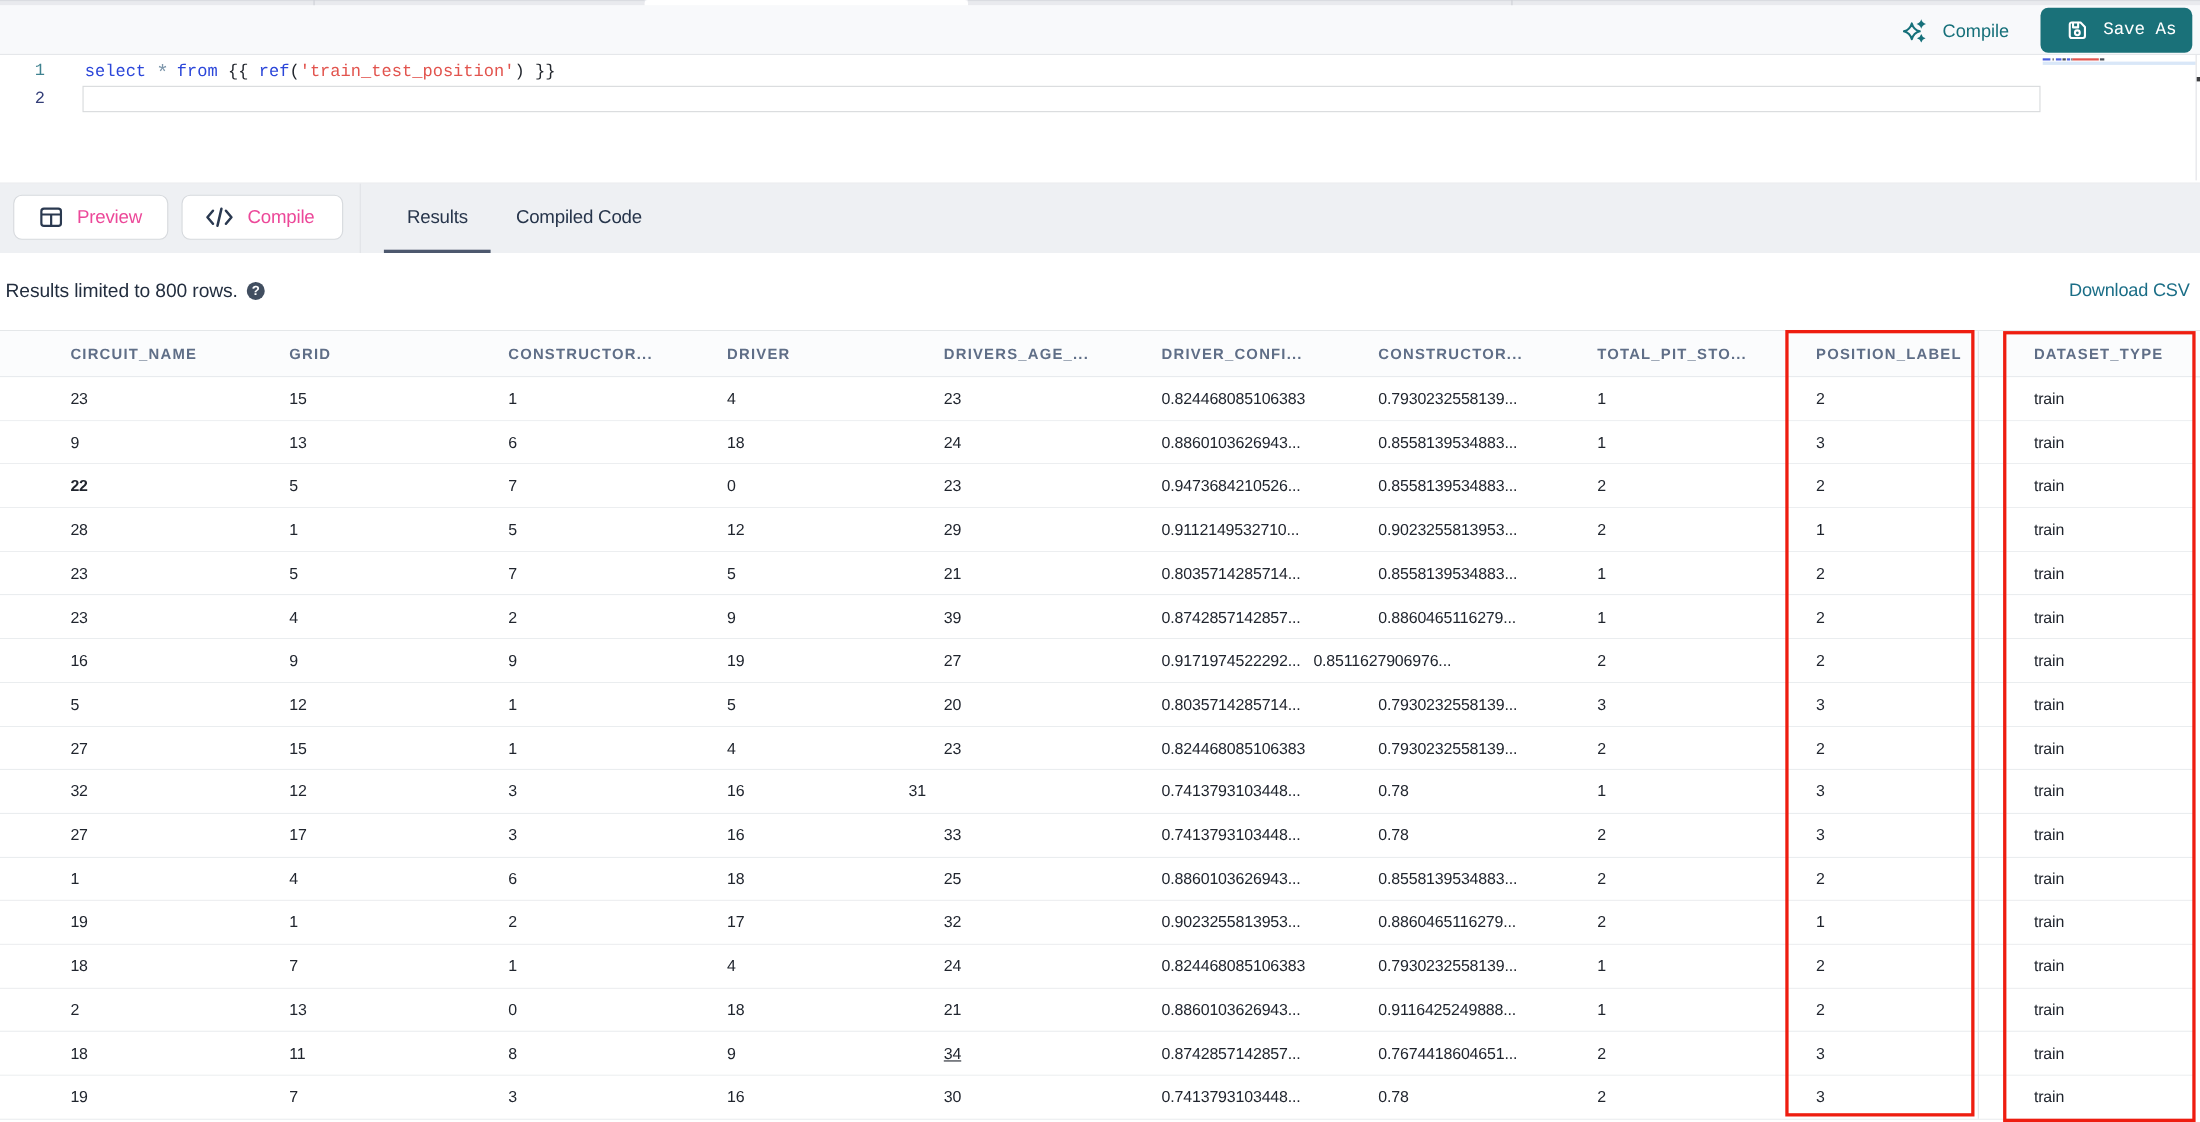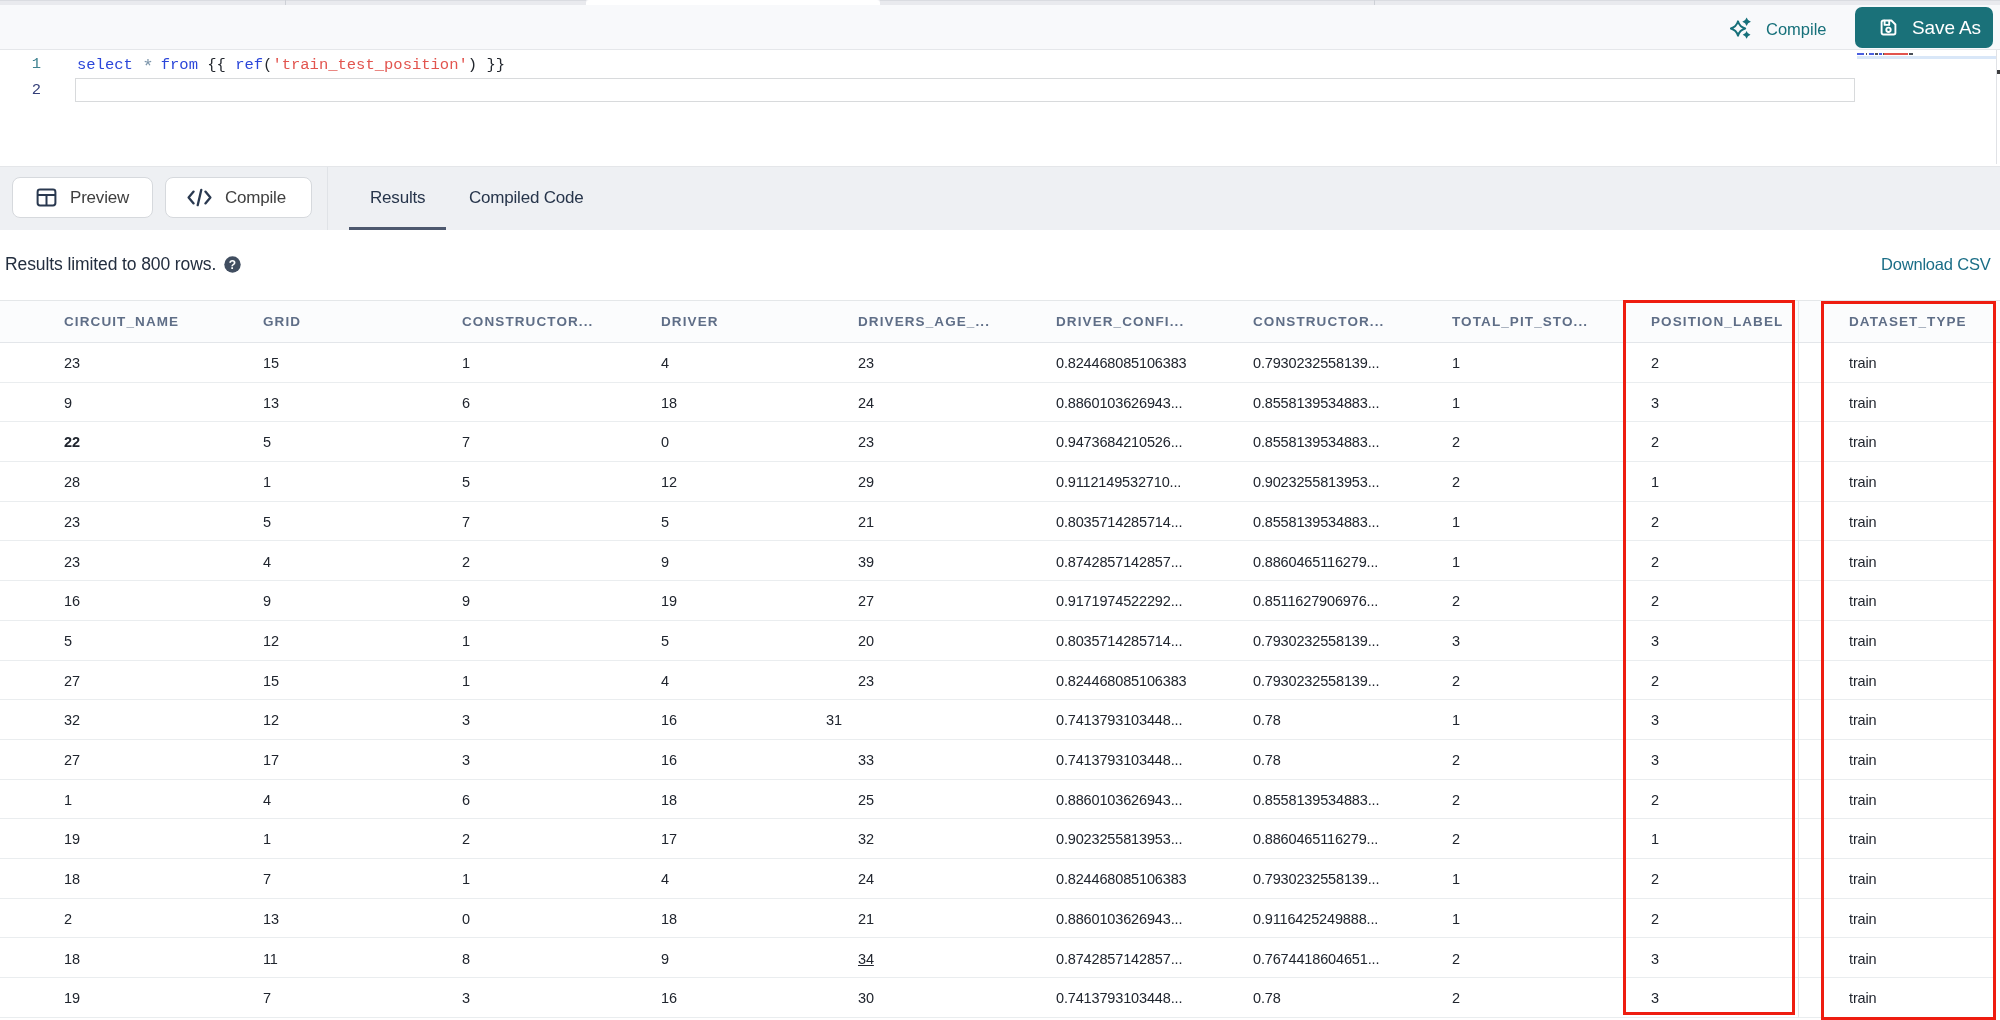--- a/index.html
+++ b/index.html
@@ -10,36 +10,36 @@
 #tabstrip{left:0;top:0;width:2000px;height:5px;background:#e9eaee;}
 #tabstrip .hair{top:0;height:1px;background:#dadce1;}
 #tabstrip .sep{top:0;width:1px;height:5px;background:#cdd0d6;}
 #tabstrip .white{left:586px;top:0;width:294px;height:5px;background:#ffffff;border-radius:3px 3px 0 0;}
 
 #toolbar{left:0;top:5px;width:2000px;height:45px;background:#f8f9fb;border-bottom:1px solid #e5e7ea;box-sizing:border-box;}
 #fmt{left:1730px;top:17px;width:22px;height:22px;}
 #fmtTxt{left:1766px;top:19px;height:20px;line-height:20px;font-size:16.5px;color:#16707a;letter-spacing:0px;}
 #saveBtn{left:1855px;top:7px;width:138px;height:41px;background:#1a7179;border-radius:7px;}
 #saveIc{left:24px;top:11px;}
-#saveTxt{left:57px;top:10px;height:20px;line-height:21px;font-size:19px;color:#ffffff;font-weight:500;letter-spacing:-0.1px;}
+#saveTxt{left:57px;top:10px;height:20px;line-height:21px;font-size:16px;color:#ffffff;font-weight:500;letter-spacing:-0.1px;font-family:Liberation Mono, monospace;}
 
 #editor{left:0;top:50px;width:2000px;height:117px;background:#ffffff;}
 #editor .bline{left:0;top:116px;width:2000px;height:1px;background:#e4e6e9;}
 .gut{width:20px;text-align:right;font-family:"Liberation Mono",monospace;font-size:15.5px;height:24px;line-height:24px;}
 .code{font-family:"Liberation Mono",monospace;font-size:15.5px;height:24px;line-height:24px;white-space:pre;letter-spacing:0px;}
 .kw{color:#2b46d9;} .br{color:#23272e;} .st{color:#e2544e;} .op{color:#7d96ab;}
 #l2box{left:75px;top:28px;width:1778px;height:22px;border:1px solid #d8dadc;background:#fff;}
 #mmblue{left:1857px;top:5.5px;width:139px;height:3px;background:#d9e7f8;}
 #mmline{left:1996px;top:0px;width:1px;height:114px;background:#e0e2e6;}
 #mmthumb{left:1997px;top:20px;width:3px;height:4px;background:#3d3d3f;}
 
 #ptb{left:0;top:167px;width:2000px;height:63px;background:#eef0f3;}
 #ptbsep{left:327px;top:0;width:1px;height:63px;background:#e0e3e7;}
 .btn{top:10px;height:41px;background:#ffffff;border:1px solid #d6d9dd;border-radius:8px;box-sizing:border-box;display:flex;align-items:center;}
-.btn span{font-size:17px;color:#404040;letter-spacing:-0.2px;}
+.btn span{font-size:17px;color:#ec4899;letter-spacing:-0.2px;}
 #prevBtn{left:12px;width:141px;padding-left:23px;}
 #prevBtn svg{margin-right:13px;}
 #compBtn{left:165px;width:147px;padding-left:20px;}
 #compBtn svg{margin-right:12px;}
 .ptab{top:20px;height:22px;line-height:22px;font-size:17px;color:#27354b;letter-spacing:-0.2px;}
 #tabul{left:349px;top:59.5px;width:97px;height:3px;background:#4d586e;}
 
 #rbar{left:0;top:230px;width:2000px;height:71px;background:#ffffff;border-bottom:1px solid #e4e7e9;box-sizing:border-box;}
 #rtxt{left:5px;top:253px;height:22px;line-height:22px;font-size:17.5px;color:#232e3f;letter-spacing:-0.1px;}
 #qic{left:224px;top:255.5px;}
@@ -207,21 +207,21 @@
 <span class="abs tc" style="left:1651px;top:0;height:41px;line-height:41px;">2</span>
 <span class="abs tc" style="left:1849px;top:0;height:41px;line-height:41px;">train</span>
 </div>
 <div class="abs trow" style="top:581.2px;height:39.7px;">
 <span class="abs tc" style="left:64px;top:0;height:41px;line-height:41px;">16</span>
 <span class="abs tc" style="left:263px;top:0;height:41px;line-height:41px;">9</span>
 <span class="abs tc" style="left:462px;top:0;height:41px;line-height:41px;">9</span>
 <span class="abs tc" style="left:661px;top:0;height:41px;line-height:41px;">19</span>
 <span class="abs tc" style="left:858px;top:0;height:41px;line-height:41px;">27</span>
 <span class="abs tc" style="left:1056px;top:0;height:41px;line-height:41px;">0.9171974522292...</span>
-<span class="abs tc" style="left:1253px;top:0;height:41px;line-height:41px;">0.8511627906976...</span>
+<span class="abs tc" style="left:1194px;top:0;height:41px;line-height:41px;">0.8511627906976...</span>
 <span class="abs tc" style="left:1452px;top:0;height:41px;line-height:41px;">2</span>
 <span class="abs tc" style="left:1651px;top:0;height:41px;line-height:41px;">2</span>
 <span class="abs tc" style="left:1849px;top:0;height:41px;line-height:41px;">train</span>
 </div>
 <div class="abs trow" style="top:620.9px;height:39.7px;">
 <span class="abs tc" style="left:64px;top:0;height:41px;line-height:41px;">5</span>
 <span class="abs tc" style="left:263px;top:0;height:41px;line-height:41px;">12</span>
 <span class="abs tc" style="left:462px;top:0;height:41px;line-height:41px;">1</span>
 <span class="abs tc" style="left:661px;top:0;height:41px;line-height:41px;">5</span>
 <span class="abs tc" style="left:858px;top:0;height:41px;line-height:41px;">20</span>

